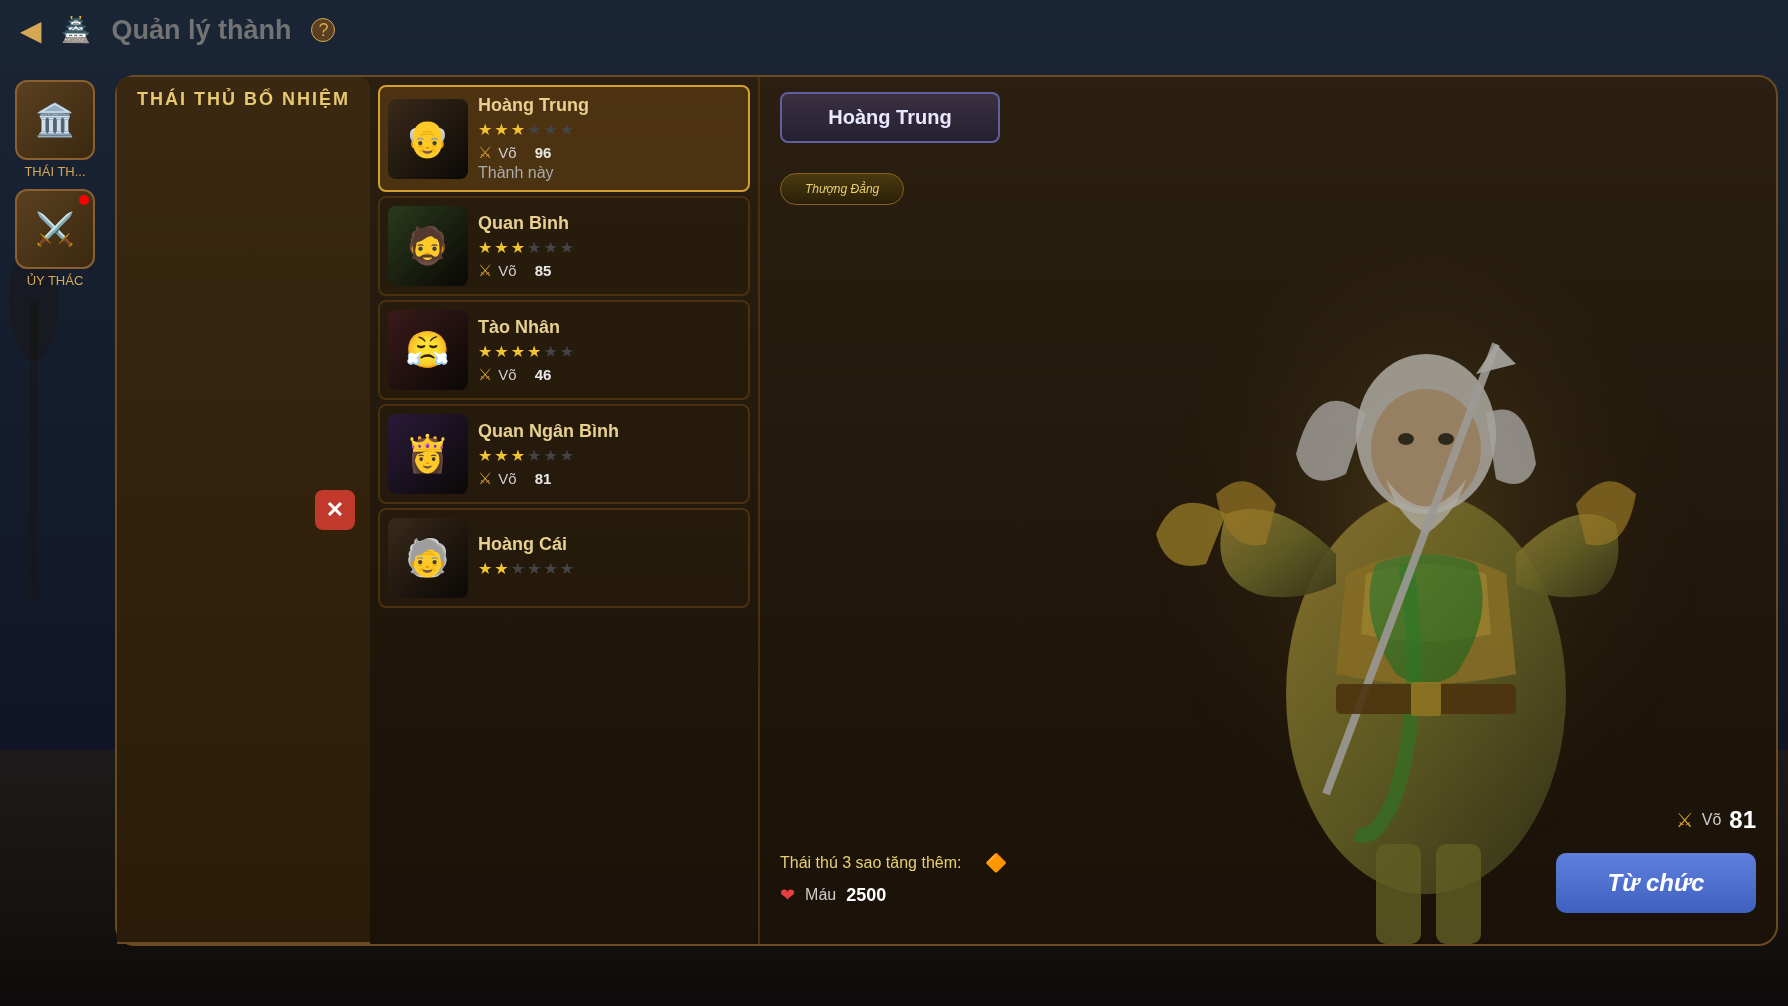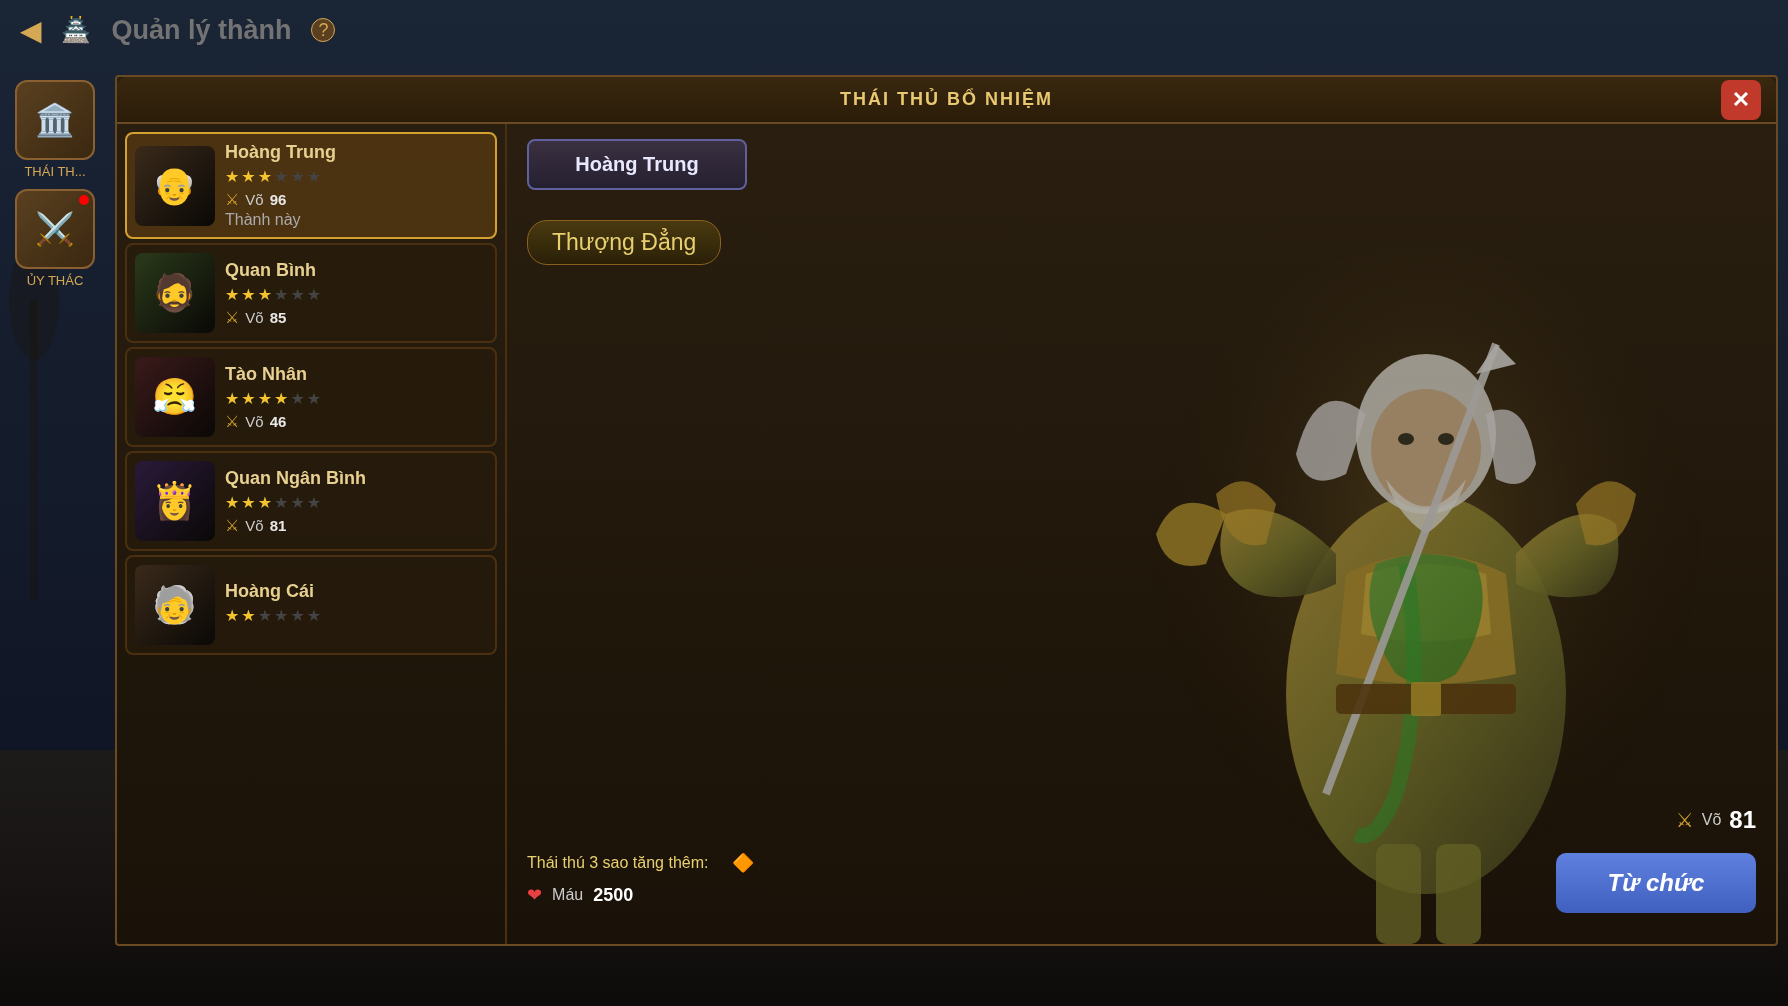--- a/index.html
+++ b/index.html
@@ -135,24 +135,23 @@
 
     
     .modal {
       position: absolute;
       top: 75px;
       left: 115px;
       right: 10px;
       bottom: 60px;
       background: linear-gradient(180deg, #2a1f10 0%, #1a1208 100%);
       border: 2px solid #6a4a20;
-      border-radius: 4px;
+      border-radius: 20px;
       z-index: 20;
       display: flex;
-      flex-direction: column;
     }
 
     .modal-header {
       background: linear-gradient(180deg, #3a2810 0%, #2a1c08 100%);
       border-bottom: 2px solid #6a4a20;
       padding: 12px 20px;
       text-align: center;
       position: relative;
       border-radius: 10px 10px 0 0;
     }
@@ -271,20 +270,21 @@
     }
 
     .sword-icon {
       color: #d4a030;
       font-size: 16px;
     }
 
     .stat-value {
       color: #e8e8e8;
       font-weight: bold;
+      margin-left: 12px;
     }
 
     .city-label {
       font-size: 16px;
       color: #aaa;
       margin-top: 2px;
     }
 
     
     .hero-detail {
@@ -344,21 +344,22 @@
     }
 
     .rank-badge {
       margin-top: 15px;
       align-self: flex-start;
       background: linear-gradient(180deg, #4a3a10, #2a2008);
       border: 1px solid #8a6020;
       border-radius: 20px;
       padding: 8px 24px;
       color: #e8d070;
-      font-size: 23px;
+      font-size: 12px;
+      font-style: italic;
     }
 
     .detail-bottom {
       margin-top: auto;
       padding: 15px 0;
     }
 
     .bonus-section {
       color: #e8d070;
       font-size: 16px;

